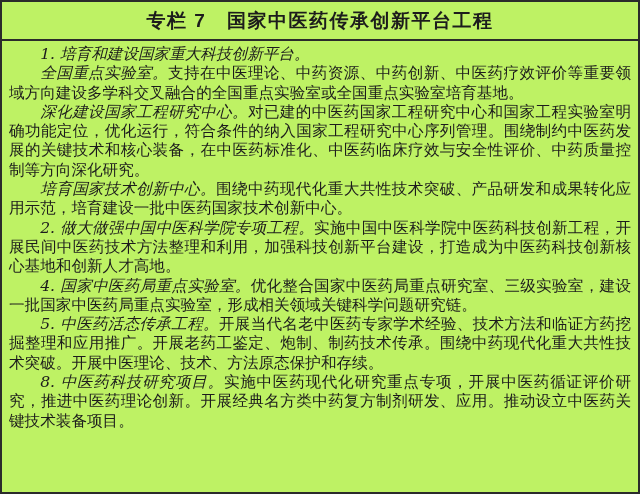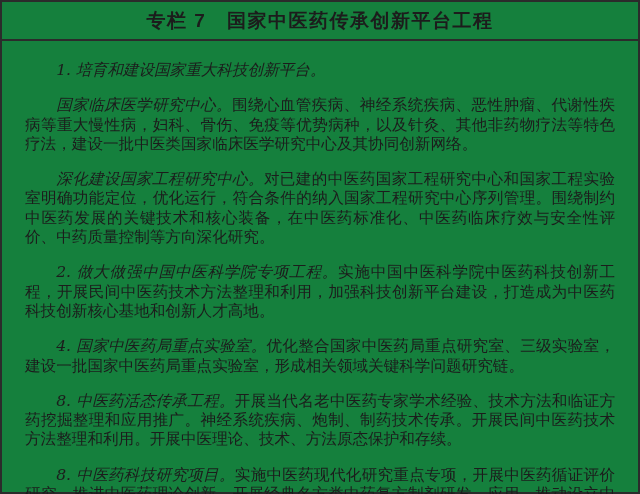--- a/index.html
+++ b/index.html
@@ -8,21 +8,21 @@
     background: #ffffff;
     width: 640px;
     height: 494px;
     overflow: hidden;
   }
   .panel {
     box-sizing: border-box;
     width: 640px;
     height: 494px;
     border: 2px solid #2b2b2b;
-    background: #15803d;
+    background: #bef264;
     font-family: "DejaVu Serif", "Liberation Serif", serif;
     color: #1c1c1c;
   }
   .title-row {
     box-sizing: border-box;
     height: 39px;
     display: flex;
     align-items: center;
     justify-content: center;
     border-bottom: 2px solid #2b2b2b;
@@ -37,49 +37,50 @@
     white-space: nowrap;
   }
   .panel-body {
     box-sizing: border-box;
     padding: 4px 7px 0 7px;
     font-size: 15.6px;
     line-height: 19.3px;
     text-align: justify;
   }
   .panel-body p {
-    margin: 16px;
+    margin: 0;
     text-indent: 2em;
     word-break: break-all;
   }
   .lead {
     font-style: italic; 
   }
   .rest {
     font-style: normal;
   }
 </style>
 </head>
 <body>
 
 <div class="panel">
   <div class="title-row">
     <h1>专栏 7　国家中医药传承创新平台工程</h1>
   </div>
   <div class="panel-body">
   <p><span class="lead">1. 培育和建设国家重大科技创新平台。</span><span class="rest"></span></p>
 
+  <p><span class="lead">全国重点实验室。</span><span class="rest">支持在中医理论、中药资源、中药创新、中医药疗效评价等重要领域方向建设多学科交叉融合的全国重点实验室或全国重点实验室培育基地。</span></p>
 
-  <p><span class="lead">国家临床医学研究中心。</span><span class="rest">围绕心血管疾病、神经系统疾病、恶性肿瘤、代谢性疾病等重大慢性病，妇科、骨伤、免疫等优势病种，以及针灸、其他非药物疗法等特色疗法，建设一批中医类国家临床医学研究中心及其协同创新网络。</span></p>
 
   <p><span class="lead">深化建设国家工程研究中心。</span><span class="rest">对已建的中医药国家工程研究中心和国家工程实验室明确功能定位，优化运行，符合条件的纳入国家工程研究中心序列管理。围绕制约中医药发展的关键技术和核心装备，在中医药标准化、中医药临床疗效与安全性评价、中药质量控制等方向深化研究。</span></p>
 
+  <p><span class="lead">培育国家技术创新中心。</span><span class="rest">围绕中药现代化重大共性技术突破、产品研发和成果转化应用示范，培育建设一批中医药国家技术创新中心。</span></p>
 
 
   <p><span class="lead">2. 做大做强中国中医科学院专项工程。</span><span class="rest">实施中国中医科学院中医药科技创新工程，开展民间中医药技术方法整理和利用，加强科技创新平台建设，打造成为中医药科技创新核心基地和创新人才高地。</span></p>
 
   <p><span class="lead">4. 国家中医药局重点实验室。</span><span class="rest">优化整合国家中医药局重点研究室、三级实验室，建设一批国家中医药局重点实验室，形成相关领域关键科学问题研究链。</span></p>
 
-  <p><span class="lead">8. 中医药活态传承工程。</span><span class="rest">开展当代名老中医药专家学术经验、技术方法和临证方药挖掘整理和应用推广。神经系统疾病、炮制、制药技术传承。开展民间中医药技术方法整理和利用。开展中医理论、技术、方法原态保护和存续。</span></p>
+  <p><span class="lead">5. 中医药活态传承工程。</span><span class="rest">开展当代名老中医药专家学术经验、技术方法和临证方药挖掘整理和应用推广。开展老药工鉴定、炮制、制药技术传承。围绕中药现代化重大共性技术突破。开展中医理论、技术、方法原态保护和存续。</span></p>
 
   <p><span class="lead">8. 中医药科技研究项目。</span><span class="rest">实施中医药现代化研究重点专项，开展中医药循证评价研究，推进中医药理论创新。开展经典名方类中药复方制剂研发、应用。推动设立中医药关键技术装备项目。</span></p>
 </div>
 </div>
 
 </body></html>

